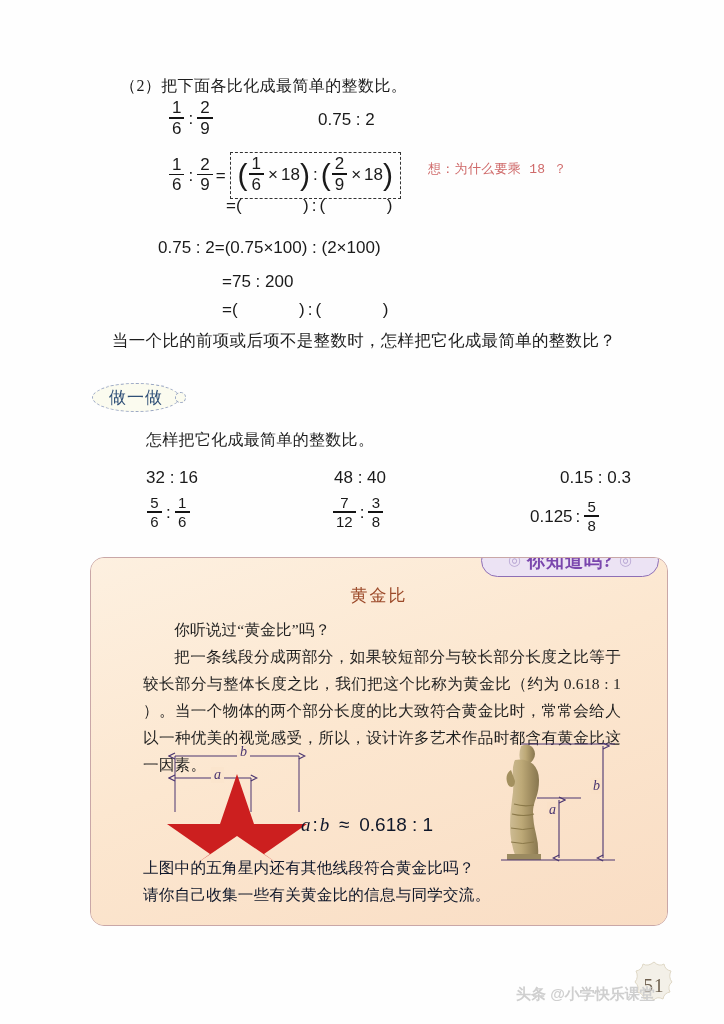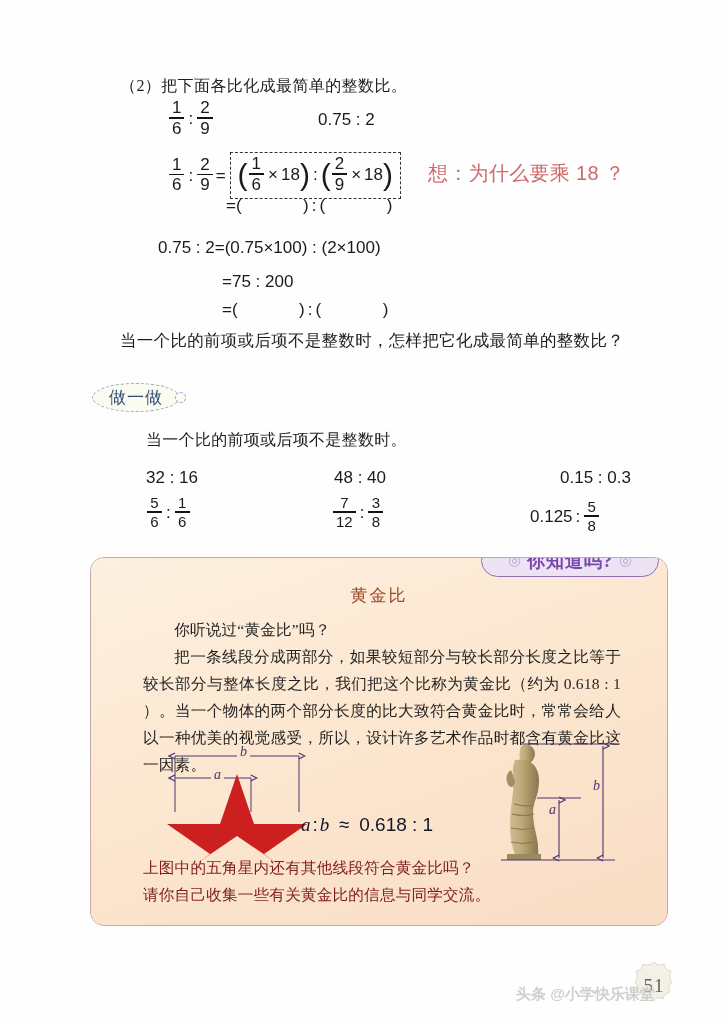--- a/index.html
+++ b/index.html
@@ -106,31 +106,31 @@
   .blankparen {
     display: inline-block;
   }
   .blankparen .gap { display: inline-block; width: 52px; }
 
   
   #red-note {
     position: absolute;
     left: 428px;
     top: 160px;
-    font-size: 20px;
+    font-size: 13px;
     color: #cf6a6a;
-    font-family: Liberation Sans, sans-serif;
+    font-family: Liberation Mono, monospace;
     letter-spacing: .3px;
     white-space: nowrap;
   }
 
   
   #question-line {
     position: absolute;
-    left: 120px;
+    left: 112px;
     top: 330px;
     font-size: 16.5px;
     letter-spacing: .3px;
     white-space: nowrap;
   }
 
   
   #do-badge {
     position: absolute;
     left: 92px;
@@ -316,21 +316,21 @@
   #lbl-a-statue { left: 66px; top: 62px; }
   #lbl-b-statue { left: 110px; top: 38px; }
 
   
   #closing-lines {
     position: absolute;
     left: 52px;
     top: 296px;
     font-size: 15.6px;
     line-height: 27px;
-    color: #7f1d1d;
+    color: #0f172a;
     letter-spacing: .2px;
     font-family: "Liberation Serif","DejaVu Serif",serif;
   }
   #closing-lines div { white-space: nowrap; }
 
   
   #page-number {
     position: absolute;
     left: 628px;
     top: 960px;
@@ -459,21 +459,21 @@
   <div id="red-note">想：为什么要乘 18 ？</div>
 
   <div id="question-line" class="cn">当一个比的前项或后项不是整数时，怎样把它化成最简单的整数比？</div>
 
   <div id="do-badge">
     <div class="oval"></div>
     <div class="dot"></div>
     <div class="lbl">做一做</div>
   </div>
 
-  <div id="practice-instr" class="cn">当一个比的前项或后项不是整数时。</div>
+  <div id="practice-instr" class="cn">怎样把它化成最简单的整数比。</div>
 
   <div class="prow" id="p-r1c1">32 : 16</div>
   <div class="prow" id="p-r1c2">48 : 40</div>
   <div class="prow" id="p-r1c3">0.15 : 0.3</div>
 
   <div class="prow" id="p-r2c1">
     <span class="frac sm">
       <span class="nu">5</span>
       <span class="bar"></span>
       <span class="de">6</span>

